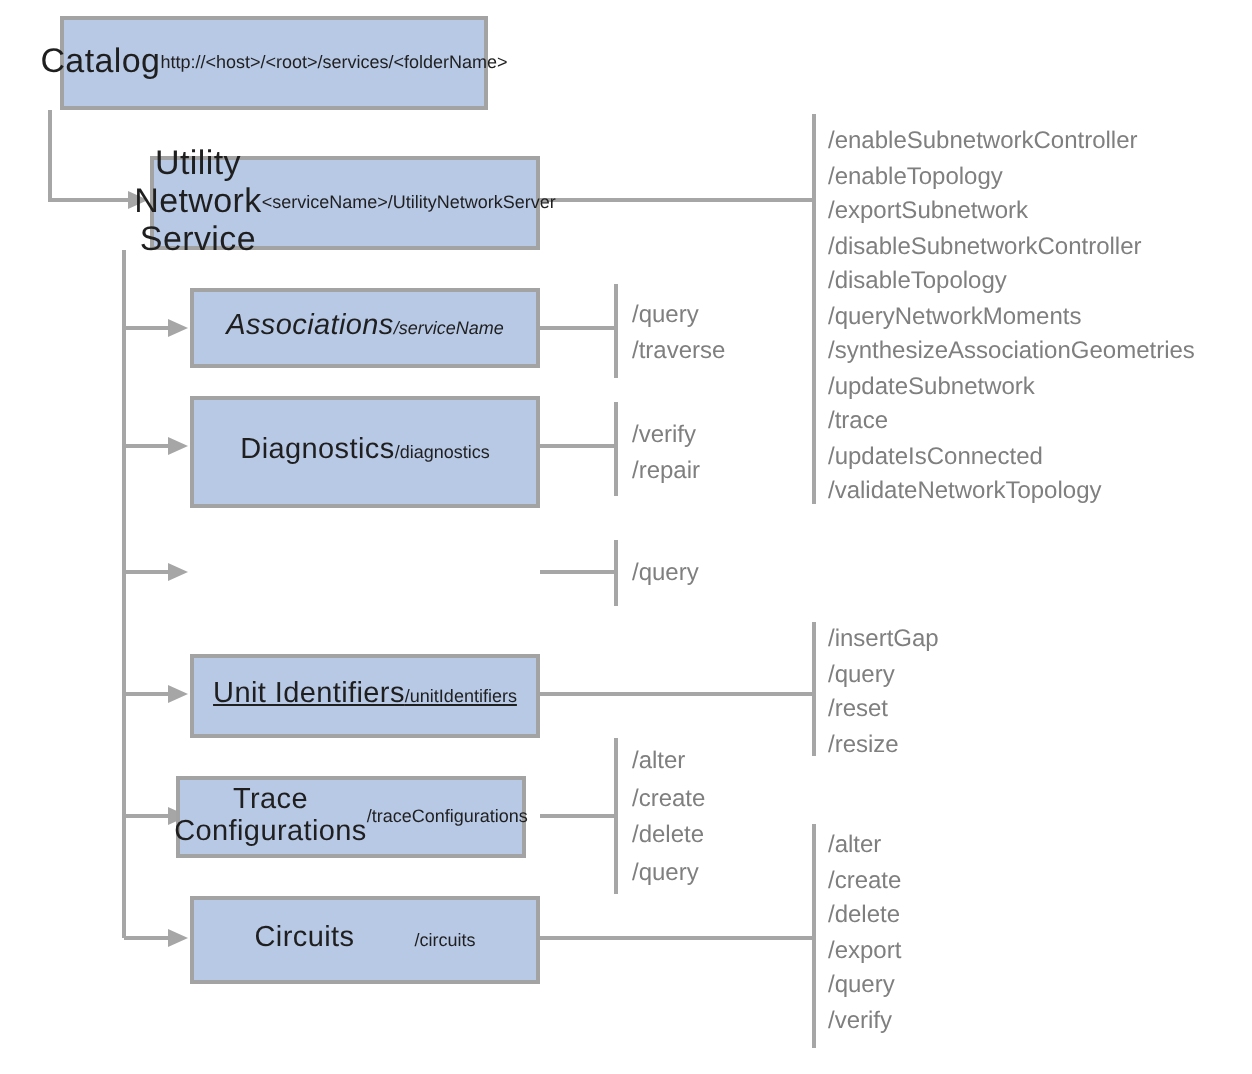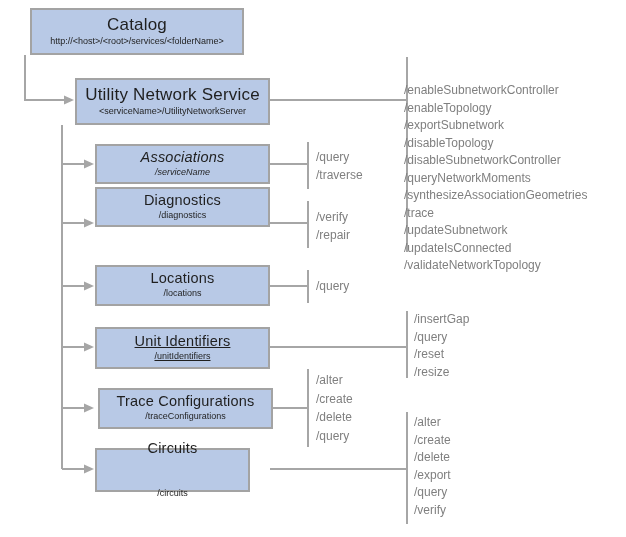--- a/index.html
+++ b/index.html
@@ -20,21 +20,21 @@
     overflow:hidden;
   }
   .connectors{
     position:absolute;left:0;top:0;width:626px;height:537px;
     color:var(--line);
   }
   .node{
     position:absolute;
     background:var(--box-fill);
     border:2px solid var(--box-border);
-    display:flex;flex-direction:column;
+    display:flex;flex-direction:row;
     align-items:center;justify-content:center;
     text-align:center;
     color:var(--title-text);
     z-index:2;
   }
   .node-title{font-size:17px;line-height:1.1;letter-spacing:.2px;}
   .node-title.sm{font-size:14.5px;}
   .node-sub{font-size:9px;line-height:1.25;margin-top:1px;white-space:nowrap;}
   .ops{
     position:absolute;
@@ -43,28 +43,28 @@
     white-space:nowrap;
     z-index:2;
   }
   .op{line-height:17.5px;}
   .ops.wide .op{line-height:18.5px;}
 
   
   .n-catalog{left:30px;top:8px;width:214px;height:47px;}
   .n-service{left:75px;top:78px;width:195px;height:47px;}
   .n-assoc{left:95px;top:144px;width:175px;height:40px;font-style:italic;}
-  .n-diag{left:95px;top:187px;width:175px;height:40px;}
+  .n-diag{left:95px;top:198px;width:175px;height:56px;}
   .n-loc{left:95px;top:265px;width:175px;height:41px;}
   .n-unit{left:95px;top:327px;width:175px;height:42px;text-decoration:underline;}
-  .n-trace{left:98px;top:388px;width:175px;height:41px;}
-  .n-circ{left:95px;top:448px;width:155px;height:44px;gap:30px;}
+  .n-trace{left:88px;top:388px;width:175px;height:41px;}
+  .n-circ{left:95px;top:448px;width:175px;height:44px;gap:30px;}
 
   
-  .ops-service{left:404px;top:62px;margin-top:20px;}
+  .ops-service{left:414px;top:62px;}
   .ops-assoc{left:316px;top:149px;}
   .ops-diag{left:316px;top:209px;}
   .ops-loc{left:316px;top:278px;}
   .ops-unit{left:414px;top:311px;}
   .ops-trace{left:316px;top:371px;}
   .ops-circ{left:414px;top:414px;}
 </style>
 </head>
 <body>
 
@@ -119,50 +119,46 @@
   <div class="node n-assoc">
     <div class="node-title sm">Associations</div>
     <div class="node-sub">/serviceName</div>
   </div>
 
   <div class="node n-diag">
     <div class="node-title sm">Diagnostics</div>
     <div class="node-sub">/diagnostics</div>
   </div>
 
-  <div class="node n-loc">
-    <div class="node-title sm">Locations</div>
-    <div class="node-sub">/locations</div>
-  </div>
 
   <div class="node n-unit">
     <div class="node-title sm">Unit Identifiers</div>
     <div class="node-sub">/unitIdentifiers</div>
   </div>
 
   <div class="node n-trace">
     <div class="node-title sm">Trace Configurations</div>
     <div class="node-sub">/traceConfigurations</div>
   </div>
 
   <div class="node n-circ">
     <div class="node-title sm">Circuits</div>
     <div class="node-sub">/circuits</div>
   </div>
 
   <div class="ops ops-service">
     <div class="op">/enableSubnetworkController</div>
     <div class="op">/enableTopology</div>
     <div class="op">/exportSubnetwork</div>
+    <div class="op">/disableSubnetworkController</div>
     <div class="op">/disableTopology</div>
-    <div class="op">/disableSubnetworkController</div>
     <div class="op">/queryNetworkMoments</div>
     <div class="op">/synthesizeAssociationGeometries</div>
+    <div class="op">/updateSubnetwork</div>
     <div class="op">/trace</div>
-    <div class="op">/updateSubnetwork</div>
     <div class="op">/updateIsConnected</div>
     <div class="op">/validateNetworkTopology</div>
   </div>
 
   <div class="ops ops-assoc">
     <div class="op">/query</div>
     <div class="op">/traverse</div>
   </div>
 
   <div class="ops ops-diag">

